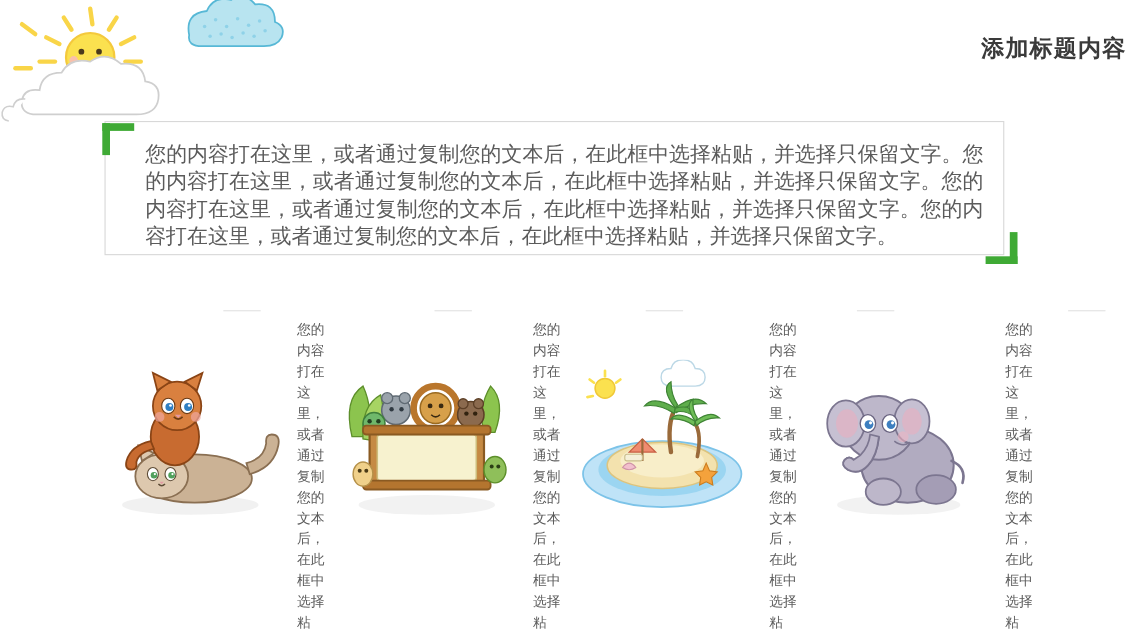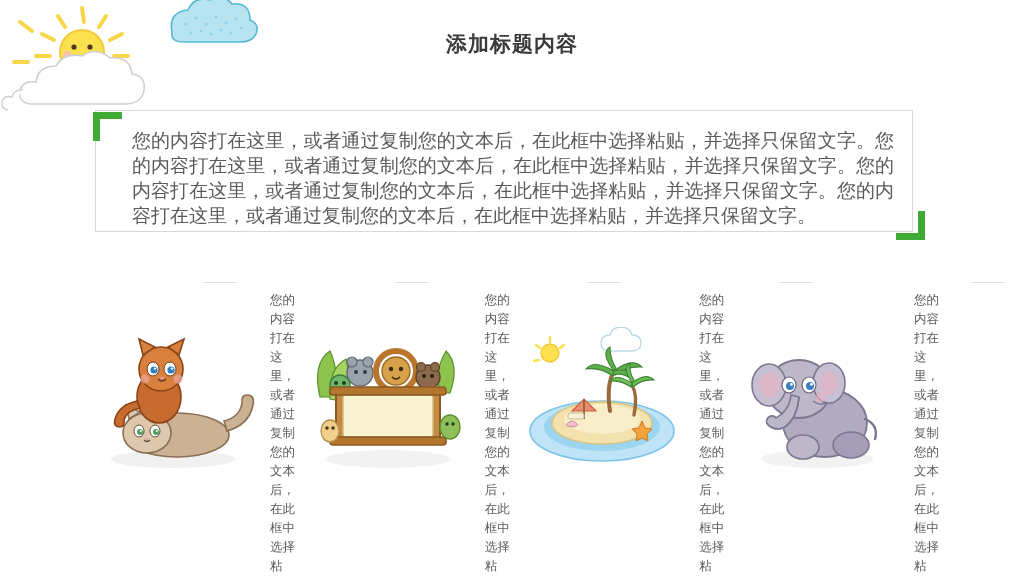--- a/index.html
+++ b/index.html
@@ -24,21 +24,21 @@
     height: 130px;
     pointer-events: none;
   }
 
   
   .title {
     position: absolute;
     top: 30px;
     left: 0;
     width: 1024px;
-    text-align: center;
+    text-align: right;
     font-size: 21px;
     font-weight: bold;
     color: #3a3a3a;
     letter-spacing: 1px;
   }
 
   
   .text-box {
     position: absolute;
     left: 95px;

